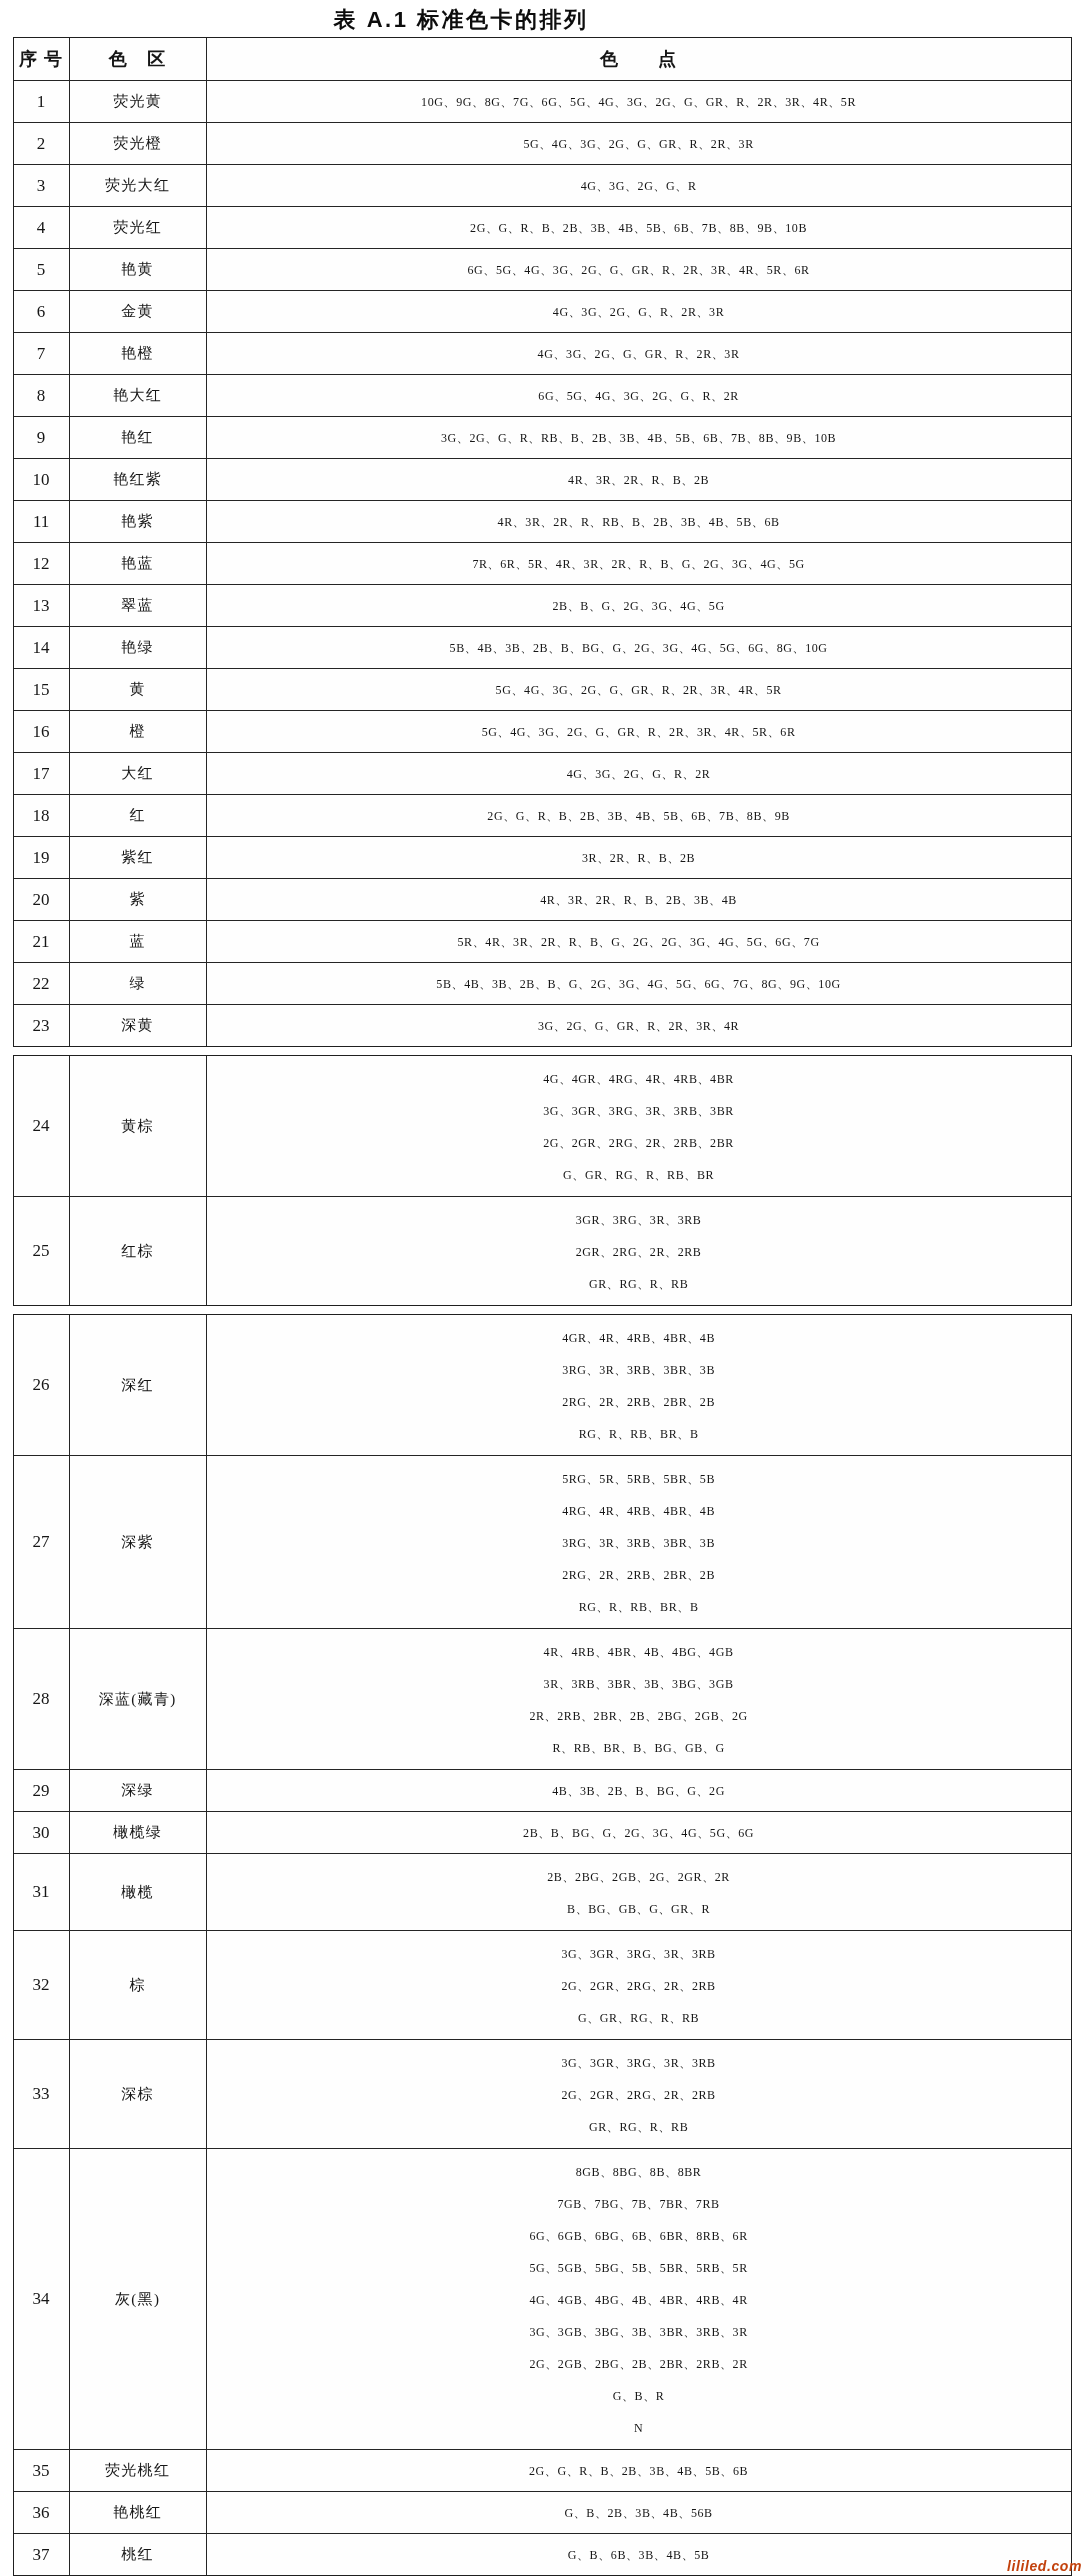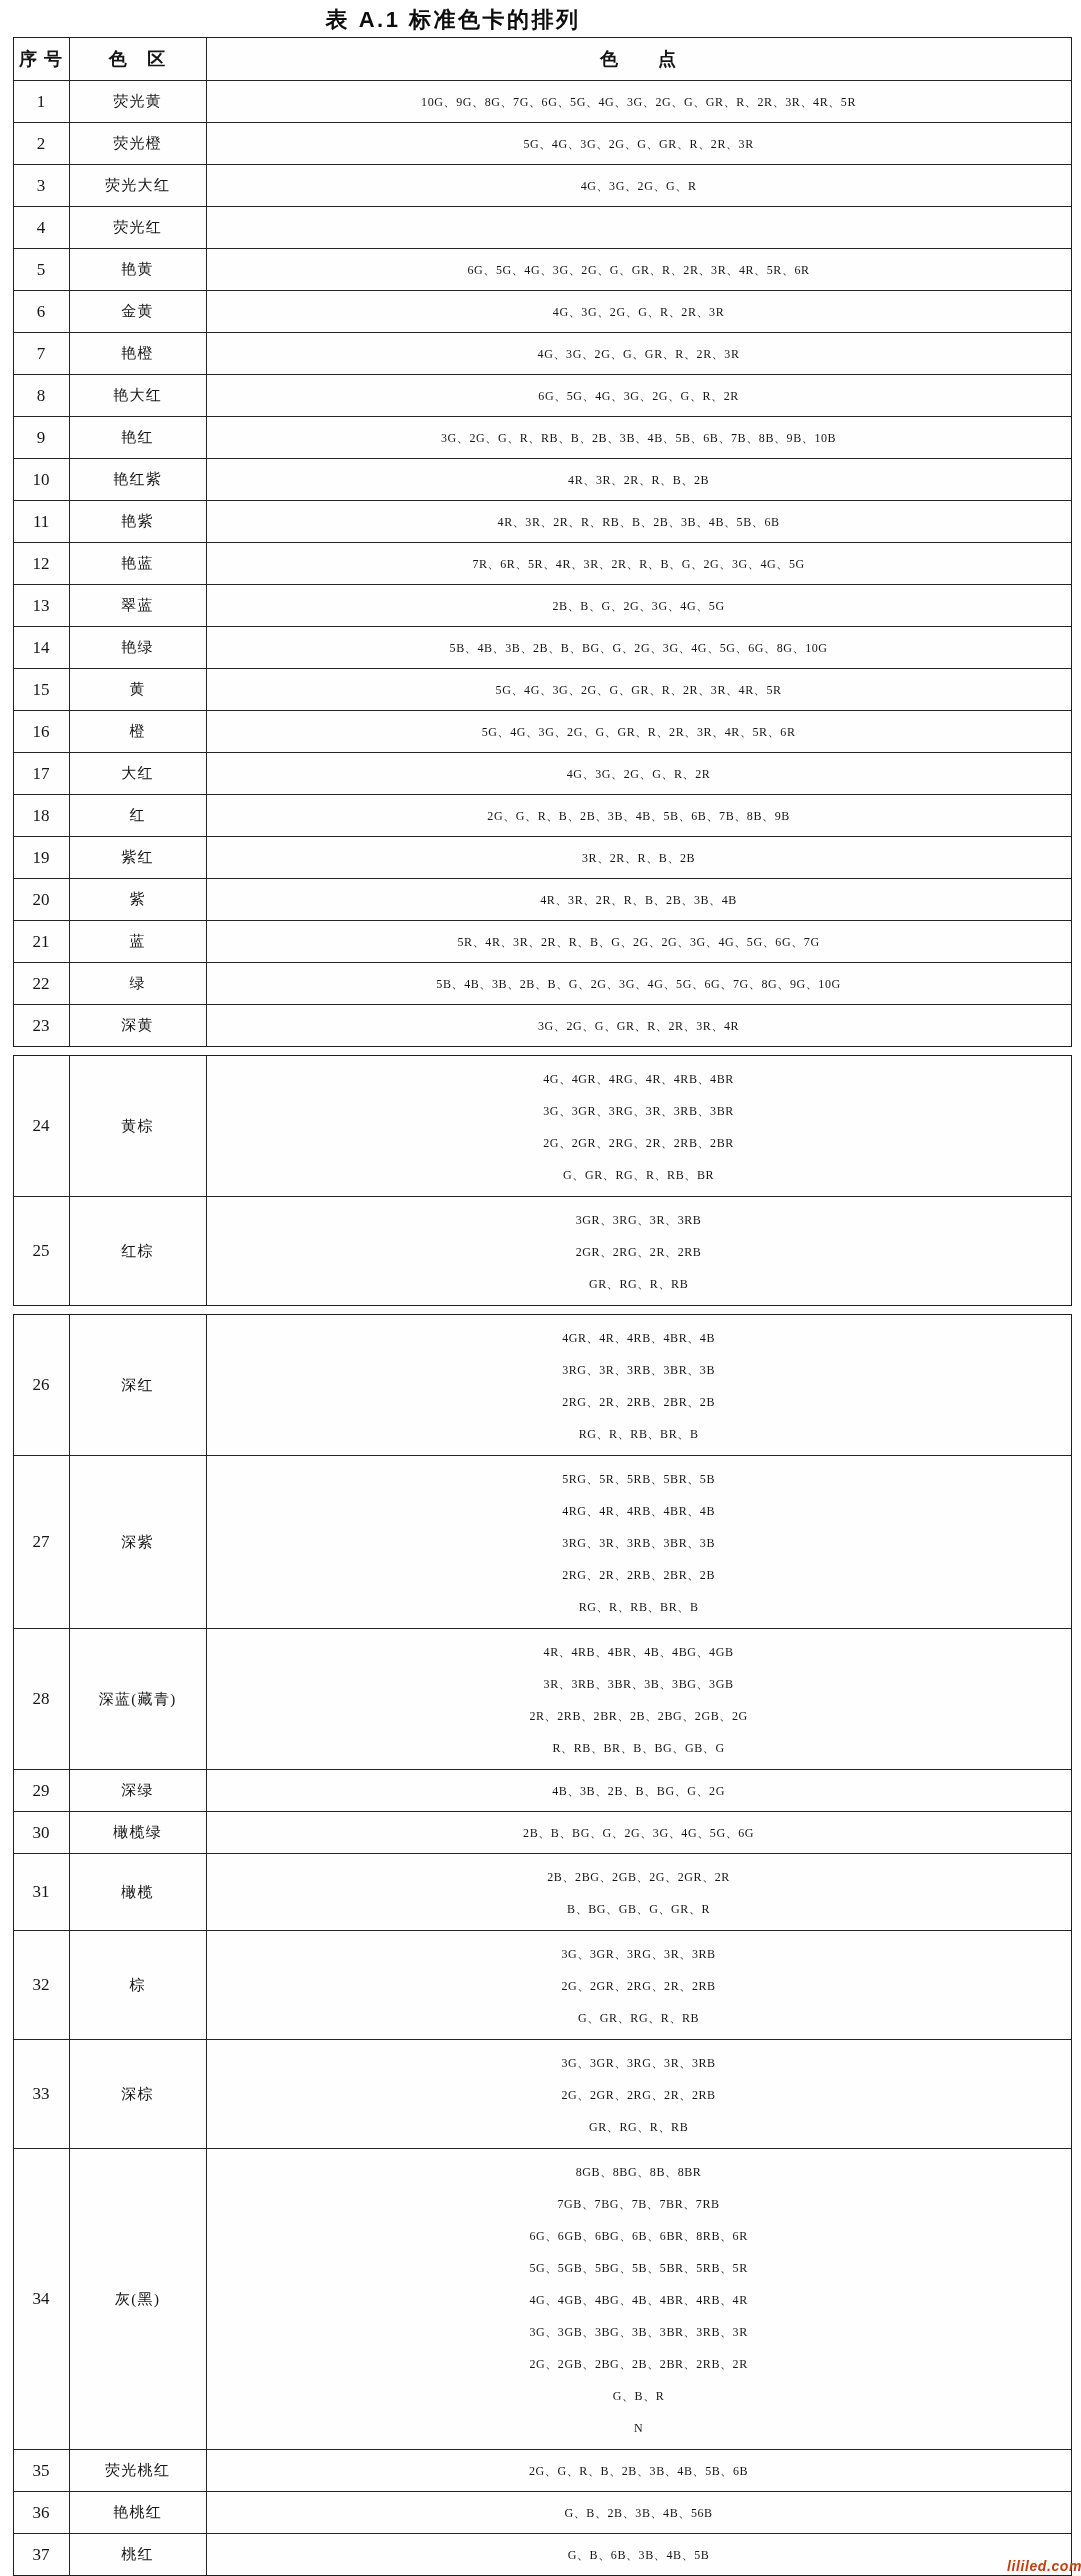--- a/index.html
+++ b/index.html
@@ -5,21 +5,21 @@
   html, body { margin:0; padding:0; }
   body {
     width:1082px; height:2576px;
     background:#ffffff;
     font-family:"Liberation Serif", serif;
     color:#161616;
     position:relative;
     overflow:hidden;
   }
   .title {
-    position:absolute; top:5px; left:8px; width:890px;
+    position:absolute; top:5px; left:16px; width:890px;
     text-align:center;
     font-family:"Liberation Sans", sans-serif;
     font-weight:bold;
     font-size:22px;
     letter-spacing:2.5px;
     color:#0d0d0d;
   }
   .table-wrap {
     position:absolute; top:37px; left:12.6px; width:1059px;
   }
@@ -96,20 +96,23 @@
       <div class="row single">
         <div class="cell c-no">3</div>
         <div class="cell c-zone">荧光大红</div>
         <div class="cell c-points">
           <div class="pline">4G、3G、2G、G、R</div>
         </div>
       </div>
       <div class="row single">
         <div class="cell c-no">4</div>
         <div class="cell c-zone">荧光红</div>
+        <div class="cell c-points">
+          <div class="pline">2G、G、R、B、2B、3B、4B、5B、6B、7B、8B、9B、10B</div>
+        </div>
       </div>
       <div class="row single">
         <div class="cell c-no">5</div>
         <div class="cell c-zone">艳黄</div>
         <div class="cell c-points">
           <div class="pline">6G、5G、4G、3G、2G、G、GR、R、2R、3R、4R、5R、6R</div>
         </div>
       </div>
       <div class="row single">
         <div class="cell c-no">6</div>

